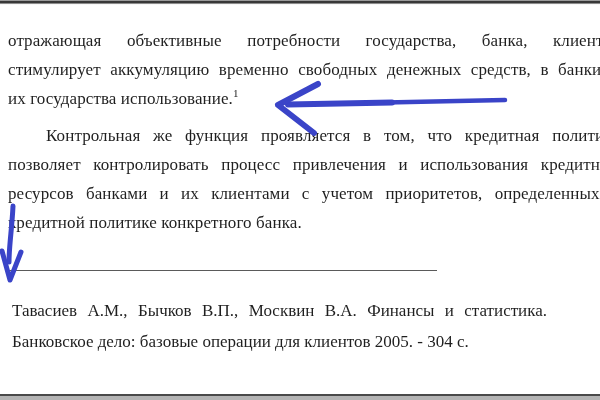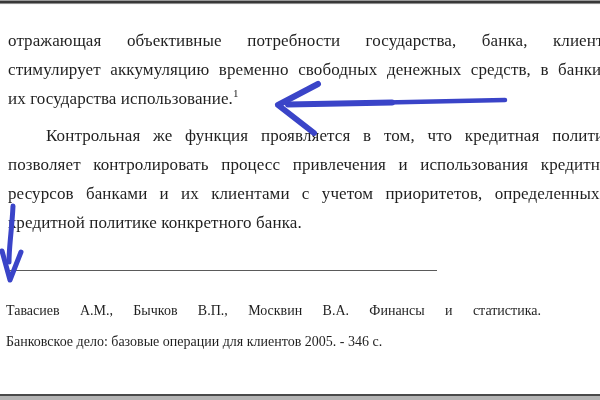--- a/index.html
+++ b/index.html
@@ -38,22 +38,22 @@
   .lline { text-align: left; }
   .para2 { margin-top: 8px; }
   .indent { text-indent: 38px; }
   sup { font-size: 11px; vertical-align: super; line-height: 0; }
 
   .footnote-sep {
     position: absolute; left: 8px; top: 270px; width: 429px; height: 0;
     border-top: 1.6px solid #5a5a5a;
   }
   .footnote {
-    position: absolute; left: 6px; top: 295px; width: 535px;
-    font-size: 14px; line-height: 31px;
+    position: absolute; left: 12px; top: 295px; width: 535px;
+    font-size: 17px; line-height: 31px;
   }
 
   .arrow-layer {
     position: absolute; inset: 0; width: 600px; height: 400px;
     pointer-events: none;
   }
 </style>
 </head>
 <body>
 
@@ -72,21 +72,21 @@
       <div class="jline">позволяет контролировать процесс привлечения и использования кредитных</div>
       <div class="jline">ресурсов банками и их клиентами с учетом приоритетов, определенных в</div>
       <div class="lline">кредитной политике конкретного банка.</div>
     </div>
   </div>
 
   <div class="footnote-sep"></div>
 
   <div class="footnote">
     <div class="jline">Тавасиев А.М., Бычков В.П., Москвин В.А. Финансы и статистика.</div>
-    <div class="lline">Банковское дело: базовые операции для клиентов 2005. - 346 с.</div>
+    <div class="lline">Банковское дело: базовые операции для клиентов 2005. - 304 с.</div>
   </div>
 
   <svg class="arrow-layer" viewBox="0 0 600 400" xmlns="http://www.w3.org/2000/svg">
 
     <g stroke="#3a44c8" fill="none" stroke-linecap="round" stroke-linejoin="round">
       <path d="M288 104.5 L392 102.5" stroke-width="6"></path>
       <path d="M386 102.5 L505 100" stroke-width="4.5"></path>
       <path d="M318 84 L278 105 L314 133" stroke-width="6"></path>
     </g>
 

